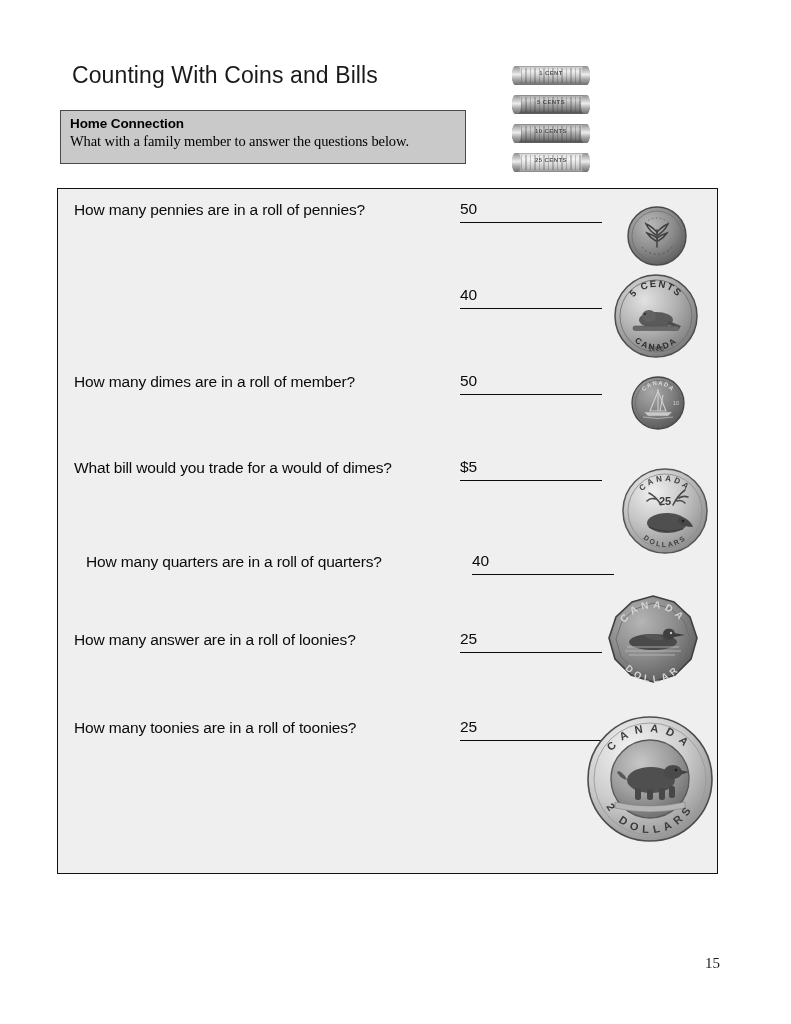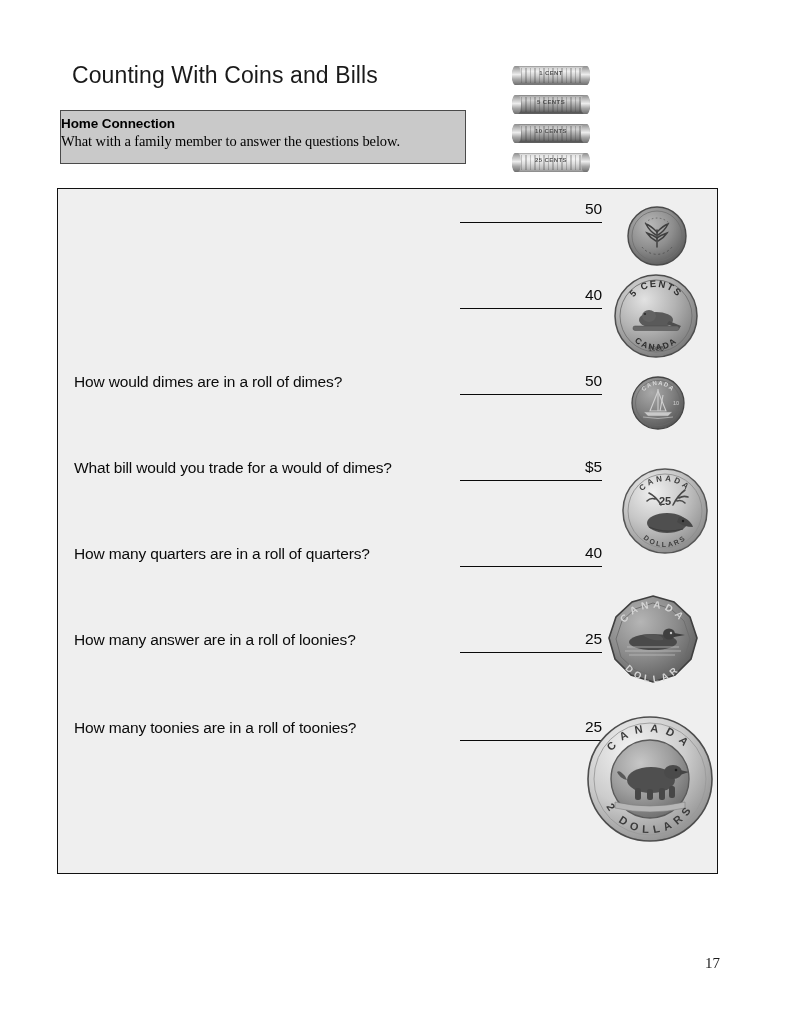--- a/index.html
+++ b/index.html
@@ -40,21 +40,21 @@
   
   .home-connection {
     position: absolute;
     left: 60px;
     top: 110px;
     width: 406px;
     height: 54px;
     background: #c9c9c9;
     border: 1.6px solid #4a4a4a;
     box-sizing: border-box;
-    padding: 4px 0 0 0;
+    padding: 4px 0 0 9px;
   }
   .hc-title {
     font-family: "Liberation Sans", sans-serif;
     font-weight: bold;
     font-size: 13.5px;
     line-height: 17px;
     color: #000;
     letter-spacing: -0.1px;
   }
   .hc-body {
@@ -169,21 +169,21 @@
     top: 0;
     width: 142px;
     height: 26px;
     border-bottom: 1.6px solid #0a0a0a;
     box-sizing: border-box;
   }
   .q-answer {
     position: absolute;
     left: 0; right: 0;
     top: 0;
-    text-align: right;
+    text-align: left;
     font-family: "Liberation Sans", sans-serif;
     font-size: 15.5px;
     line-height: 24px;
     color: #0a0a0a;
     letter-spacing: -0.1px;
   }
 
   
   .coin {
     position: absolute;
@@ -239,46 +239,47 @@
       <div class="roll-bands"></div>
       <div class="roll-cap left"></div>
       <div class="roll-cap right"></div>
       <div class="roll-label">25 CENTS</div>
     </div>
   </div>
 
   <div class="worksheet">
 
     <div class="q-row" style="top:8px;">
+      <div class="q-text">How many pennies are in a roll of pennies?</div>
       <div class="q-blank">
         <div class="q-answer">50</div>
       </div>
     </div>
 
     <div class="q-row" style="top:94px;">
       <div class="q-blank">
         <div class="q-answer">40</div>
       </div>
     </div>
 
     <div class="q-row" style="top:180px;">
-      <div class="q-text">How would dimes are in a roll of dimes?</div>
+      <div class="q-text">How many dimes are in a roll of member?</div>
       <div class="q-blank">
         <div class="q-answer">50</div>
       </div>
     </div>
 
     <div class="q-row" style="top:266px;">
       <div class="q-text">What bill would you trade for a would of dimes?</div>
       <div class="q-blank">
         <div class="q-answer">$5</div>
       </div>
     </div>
 
-    <div class="q-row" style="top:352px;">
+    <div class="q-row" style="top:360px;margin-left:12px;">
       <div class="q-text">How many quarters are in a roll of quarters?</div>
       <div class="q-blank">
         <div class="q-answer">40</div>
       </div>
     </div>
 
     <div class="q-row" style="top:438px;">
       <div class="q-text">How many answer are in a roll of loonies?</div>
       <div class="q-blank">
         <div class="q-answer">25</div>
@@ -473,15 +474,15 @@
         <path d="M30 88 q35 8 70 0 l0 6 q-35 8 -70 0 Z" fill="#b6b6b6" stroke="#7e7e7e" stroke-width="0.6"></path>
         <path id="tnBot" d="M16 70 A49 49 0 0 0 114 70" fill="none"></path>
         <text font-family="Liberation Sans, sans-serif" font-size="11" font-weight="bold" fill="#3b3b3b" letter-spacing="5">
           <textPath href="#tnBot" startOffset="50%" text-anchor="middle">2 DOLLARS</textPath>
         </text>
       </svg>
     </div>
 
   </div>
 
-  <div class="page-number">17</div>
+  <div class="page-number">15</div>
 
 </div>
 
 </body></html>

